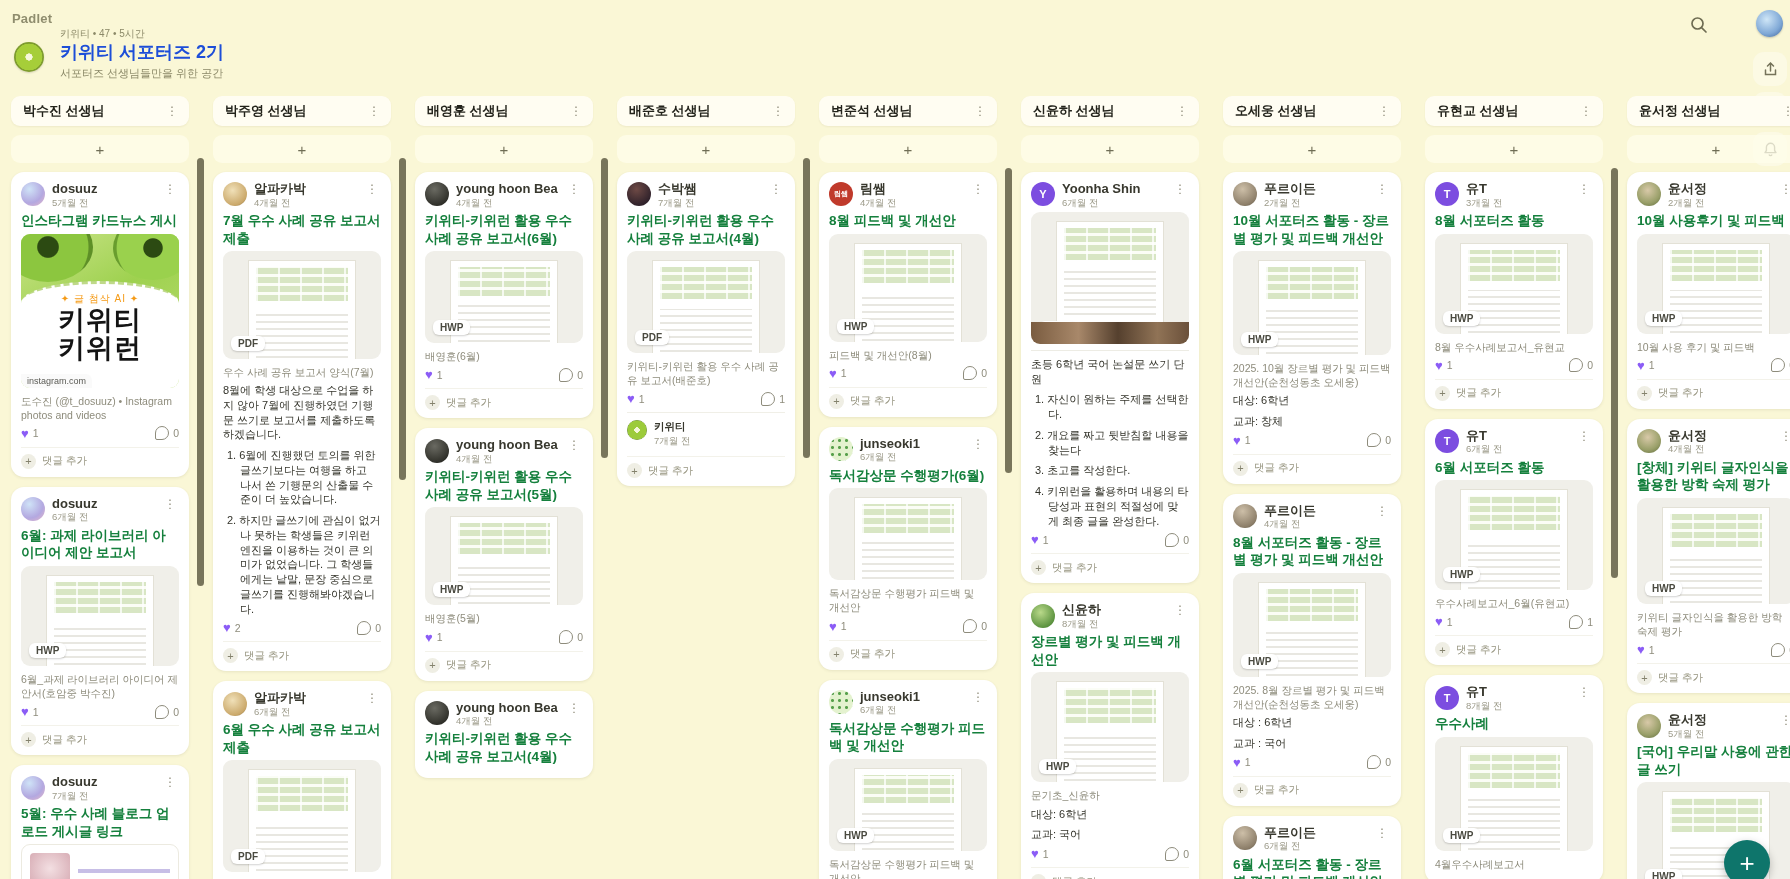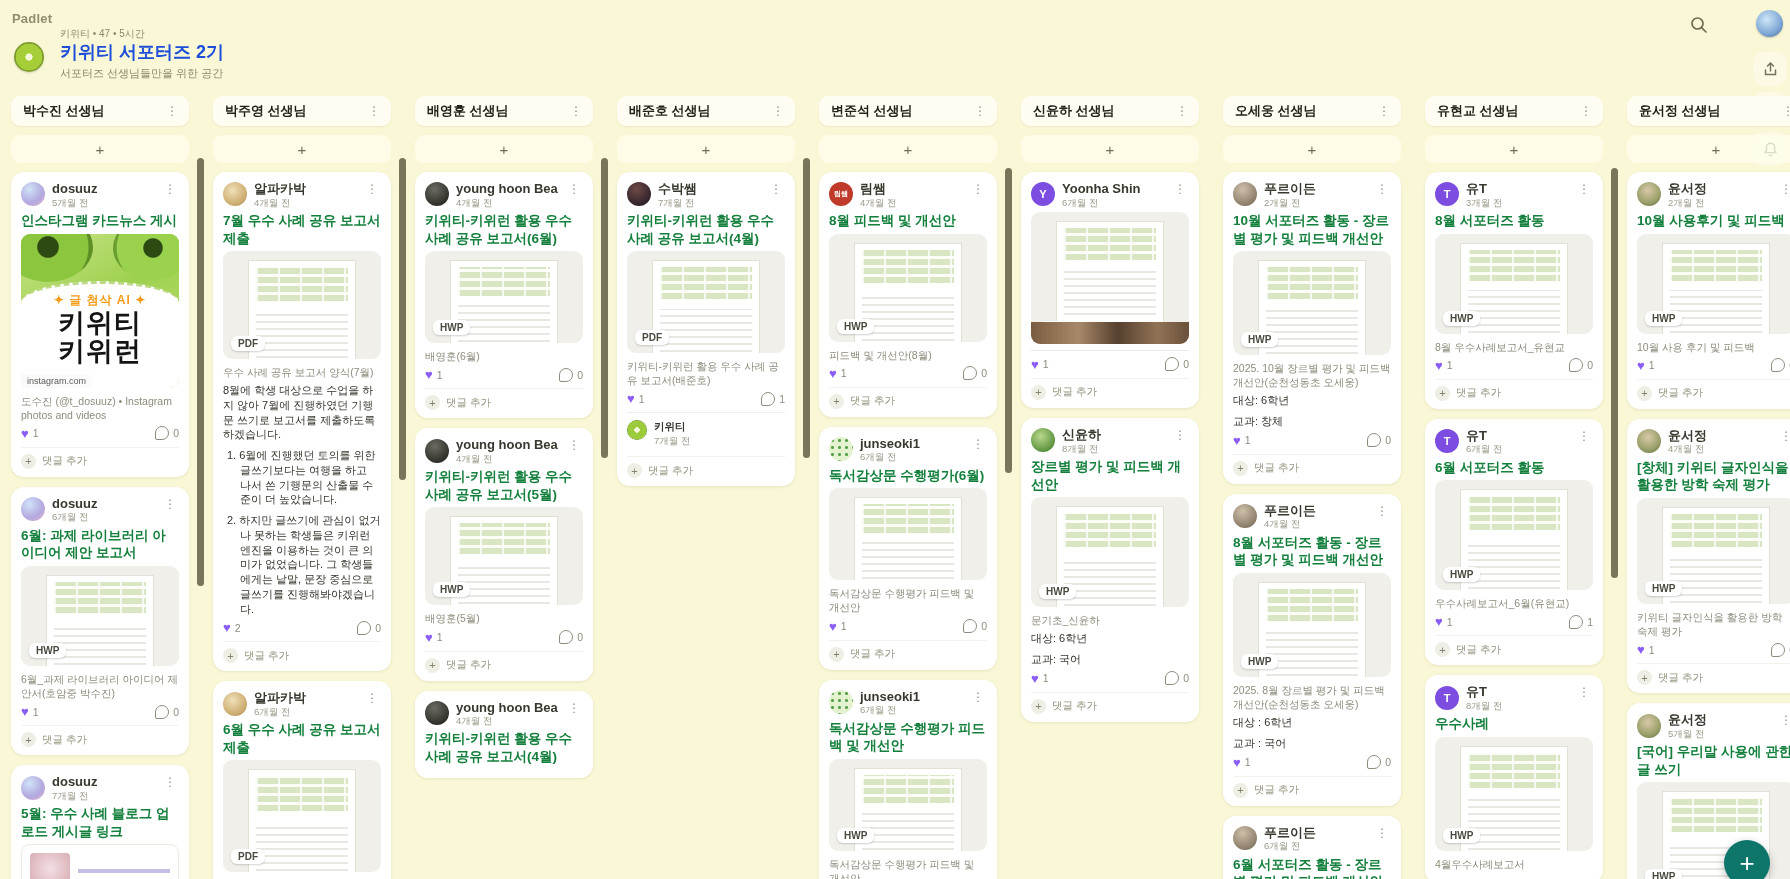--- a/index.html
+++ b/index.html
@@ -59,21 +59,21 @@
     background:linear-gradient(90deg,#7a5c40,#a8886a 30%,#55402e 55%,#907356 80%,#6a503a)}
   .badge{position:absolute;left:8px;bottom:8px;background:#FFFFFF;border-radius:6px;padding:2px 7px;font-size:10px;font-weight:700;color:#4A4A40;box-shadow:0 1px 2px rgba(0,0,0,.18)}
   
   .m-insta{background:linear-gradient(150deg,#CBE48A 0%,#9ED14F 45%,#BFE077 100%)}
   .m-insta::before{content:"";position:absolute;left:-18px;top:-22px;width:90px;height:70px;border-radius:50%;
     background:radial-gradient(circle,#2c4a12 0 18%,#8CC63F 20% 70%,#5E8F27 72%)}
   .m-insta::after{content:"";position:absolute;right:-14px;top:-18px;width:80px;height:64px;border-radius:50%;
     background:radial-gradient(circle,#2c4a12 0 18%,#9AD14D 20% 70%,#699D2E 72%)}
   .insta-panel{position:absolute;left:0;right:0;bottom:0;height:62%;background:#FFFFFF;border-radius:50% 50% 0 0/22px 22px 0 0;
     display:flex;flex-direction:column;align-items:center;justify-content:flex-start;padding-top:8px;z-index:2;border-top:3px dashed #BFD98A}
-  .insta-ai{font-size:12px;font-weight:700;color:#F59B17;letter-spacing:1px}
+  .insta-ai{font-size:10px;font-weight:400;color:#F59B17;letter-spacing:1px}
   .insta-big{font-size:27px;font-weight:800;color:#141414;line-height:1.05;letter-spacing:1px}
   .insta-src{position:absolute;left:0;bottom:0;z-index:3;background:rgba(250,250,250,.92);color:#5B5B55;font-size:9px;padding:2px 6px;border-radius:0 6px 0 0}
   
   .m-link{background:#FFFFFF;border:1px solid #ECEAE0;display:flex;gap:8px;padding:8px}
   .link-photo{width:40px;height:52px;border-radius:4px;flex:0 0 auto;background:radial-gradient(circle at 50% 30%,#f3dfe2,#d8aeb6 60%,#9a7780)}
   .link-lines{flex:1;margin-top:10px;background:repeating-linear-gradient(0deg,#B9AEE0 0 4px,transparent 4px 10px);opacity:.8;border-radius:2px;height:30px}
   .caption{font-size:10.5px;color:#8E8C7C;line-height:1.35;margin:2px 0 4px}
   .body{margin:3px 0 4px;display:flex;flex-direction:column;gap:6px}
   .body p{margin:0;font-size:11px;color:#34342B;line-height:1.34}
   .body p.li{padding-left:13px;text-indent:-13px;margin-left:4px}
@@ -509,20 +509,27 @@
               <div class="c-user">Yoonha Shin</div>
               <div class="c-time">6개월 전</div>
             </div>
             <div class="kebab">⋮</div>
           </div>
           <div class="media m-doc photo" style="height: 132px;">
             <div class="page"></div>
             <div class="badge">HWP</div>
           </div>
           <div class="hr"></div>
+          <div class="body">
+            <p>초등 6학년 국어 논설문 쓰기 단원</p>
+            <p class="li">1. 자신이 원하는 주제를 선택한다.</p>
+            <p class="li">2. 개요를 짜고 뒷받침할 내용을 찾는다</p>
+            <p class="li">3. 초고를 작성한다.</p>
+            <p class="li">4. 키위런을 활용하며 내용의 타당성과 표현의 적절성에 맞게 최종 글을 완성한다.</p>
+          </div>
           <div class="likes">
             <span class="heart">♥</span>
             <span class="lcount">1</span>
             <span class="cbub">
               <span class="bubble"></span>
               <span class="ccount">0</span>
             </span>
           </div>
           <div class="addc">
             <span class="plus-ic">+</span>

